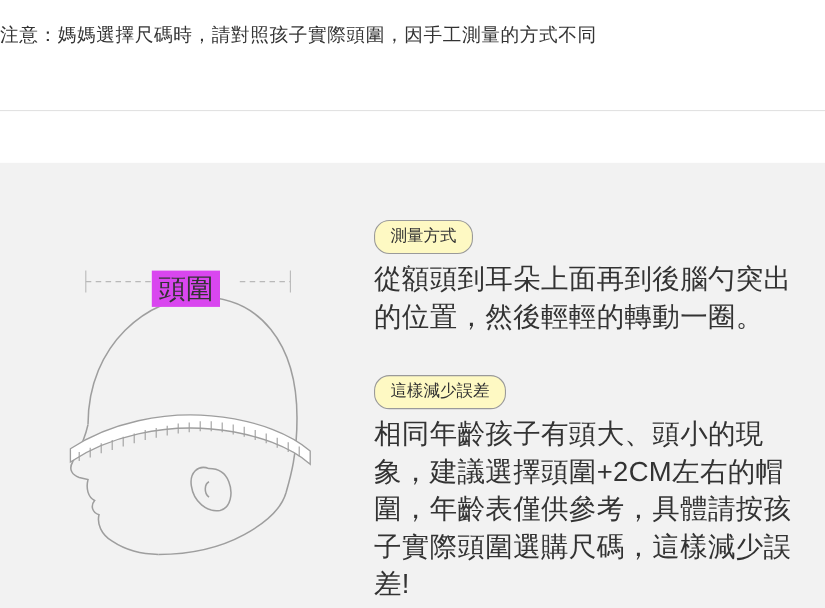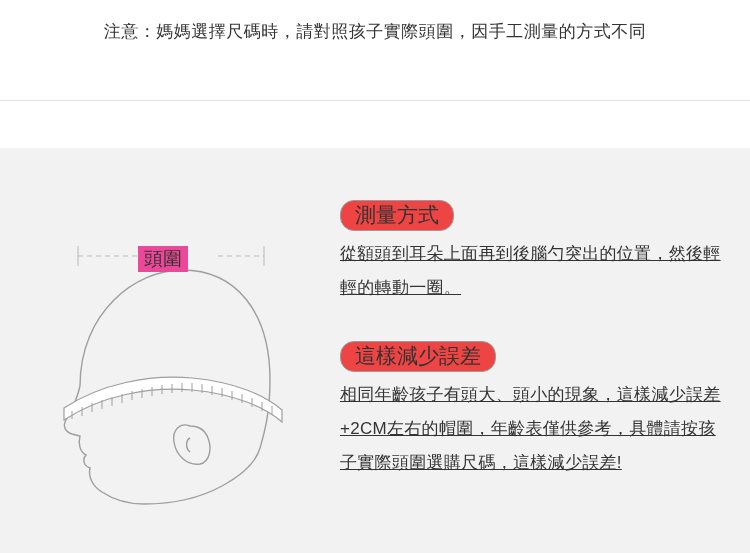--- a/index.html
+++ b/index.html
@@ -23,21 +23,20 @@
   
   .notice {
     position: absolute;
     left: 0;
     top: 0;
     width: 750px;
     height: 100px;
     background: #ffffff;
     box-sizing: border-box;
     padding-top: 16px;
-    text-align: center;
   }
   .notice-line {
     font-size: 17px;
     line-height: 32px;
     color: #333333;
     letter-spacing: 0.5px;
   }
 
   .divider {
     position: absolute;
@@ -63,51 +62,50 @@
     position: absolute;
     left: 40px;
     top: 60px;
     width: 290px;
     height: 320px;
   }
   .head-label {
     position: absolute;
     left: 98px;
     top: 38px;
-    font-size: 19px;
-    color: #333333;
-    background: #ec4899;
+    font-size: 25px;
+    color: #333333;
+    background: #d946ef;
     padding: 0 6px;
     z-index: 3;
   }
 
   
   .right-col {
     position: absolute;
     left: 340px;
     top: 52px;
     width: 390px;
   }
   .tag {
     display: inline-block;
     border: 1px solid #9a9a9a;
     border-radius: 14px;
-    background: #ef4444;
+    background: #fef9c3;
     padding: 4px 14px 5px 14px;
-    font-size: 21px;
+    font-size: 15px;
     color: #333333;
     line-height: 20px;
     margin-bottom: 6px;
   }
   .para {
-    font-size: 17px;
+    font-size: 25px;
     line-height: 34px;
     color: #333333;
     letter-spacing: 0.3px;
-    text-decoration: underline;
   }
   .block-2 {
     margin-top: 36px;
   }
 </style>
 </head>
 <body>
 
 <div class="page">
 
@@ -194,18 +192,18 @@
 
     <div class="right-col">
 
       <div class="block-1">
         <div class="tag">測量方式</div>
         <div class="para">從額頭到耳朵上面再到後腦勺突出的位置，然後輕輕的轉動一圈。</div>
       </div>
 
       <div class="block-2">
         <div class="tag">這樣減少誤差</div>
-        <div class="para">相同年齡孩子有頭大、頭小的現象，這樣減少誤差+2CM左右的帽圍，年齡表僅供參考，具體請按孩子實際頭圍選購尺碼，這樣減少誤差!</div>
+        <div class="para">相同年齡孩子有頭大、頭小的現象，建議選擇頭圍+2CM左右的帽圍，年齡表僅供參考，具體請按孩子實際頭圍選購尺碼，這樣減少誤差!</div>
       </div>
 
     </div>
   </div>
 </div>
 
 </body></html>

